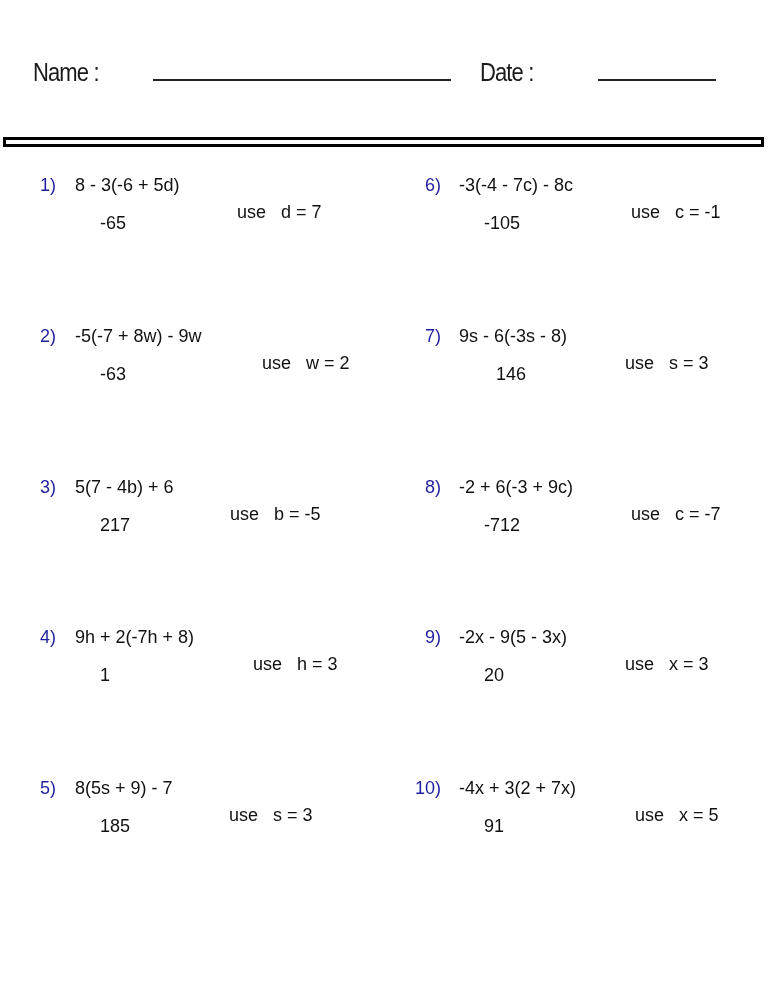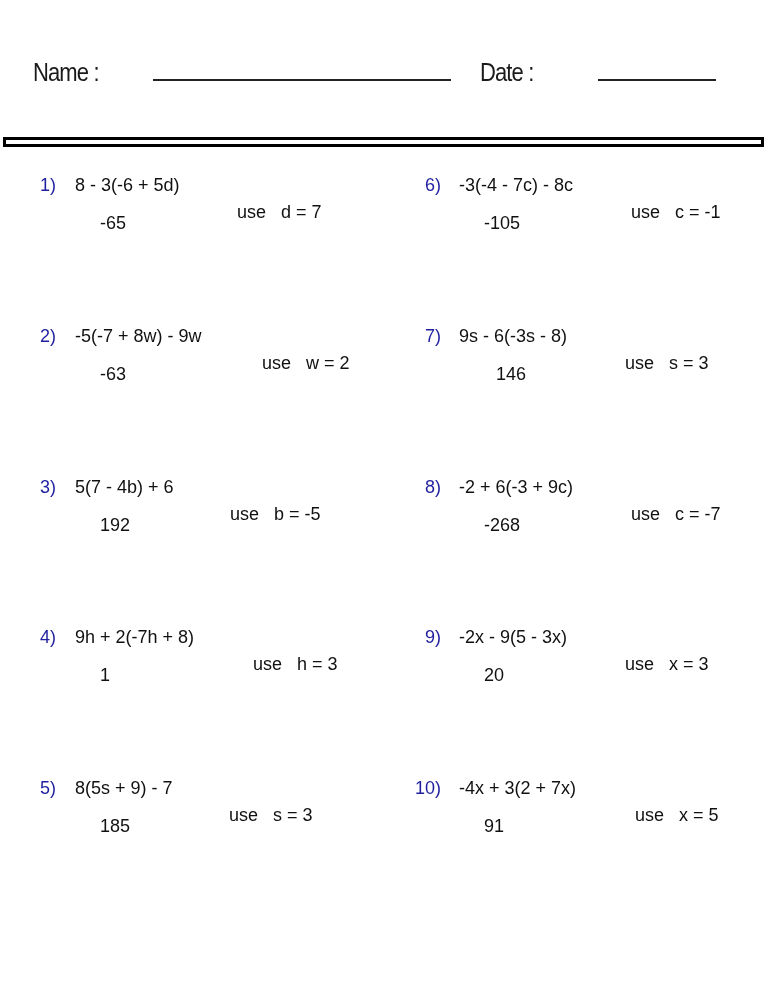--- a/index.html
+++ b/index.html
@@ -97,21 +97,21 @@
   <span class="num" style="left:16px;">2)</span>
   <span class="expr" style="left:75px;">-5(-7 + 8w) - 9w</span>
   <span class="use" style="left:262px; white-space:pre;">use   w = 2</span>
   <span class="answer" style="left:100px;">-63</span>
 </div>
 
 <div class="problem" style="left:0; top:476px;">
   <span class="num" style="left:16px;">3)</span>
   <span class="expr" style="left:75px;">5(7 - 4b) + 6</span>
   <span class="use" style="left:230px; white-space:pre;">use   b = -5</span>
-  <span class="answer" style="left:100px;">192</span>
+  <span class="answer" style="left:100px;">217</span>
 </div>
 
 <div class="problem" style="left:0; top:626px;">
   <span class="num" style="left:16px;">4)</span>
   <span class="expr" style="left:75px;">9h + 2(-7h + 8)</span>
   <span class="use" style="left:253px; white-space:pre;">use   h = 3</span>
   <span class="answer" style="left:100px;">1</span>
 </div>
 
 <div class="problem" style="left:0; top:777px;">
@@ -132,21 +132,21 @@
   <span class="num" style="left:401px;">7)</span>
   <span class="expr" style="left:459px;">9s - 6(-3s - 8)</span>
   <span class="use" style="left:625px; white-space:pre;">use   s = 3</span>
   <span class="answer" style="left:484px;margin-left:12px;">146</span>
 </div>
 
 <div class="problem" style="left:0; top:476px;">
   <span class="num" style="left:401px;">8)</span>
   <span class="expr" style="left:459px;">-2 + 6(-3 + 9c)</span>
   <span class="use" style="left:631px; white-space:pre;text-align:center;">use   c = -7</span>
-  <span class="answer" style="left:484px;">-268</span>
+  <span class="answer" style="left:484px;">-712</span>
 </div>
 
 <div class="problem" style="left:0; top:626px;">
   <span class="num" style="left:401px;">9)</span>
   <span class="expr" style="left:459px;">-2x - 9(5 - 3x)</span>
   <span class="use" style="left:625px; white-space:pre;">use   x = 3</span>
   <span class="answer" style="left:484px;">20</span>
 </div>
 
 <div class="problem" style="left:0; top:777px;">

